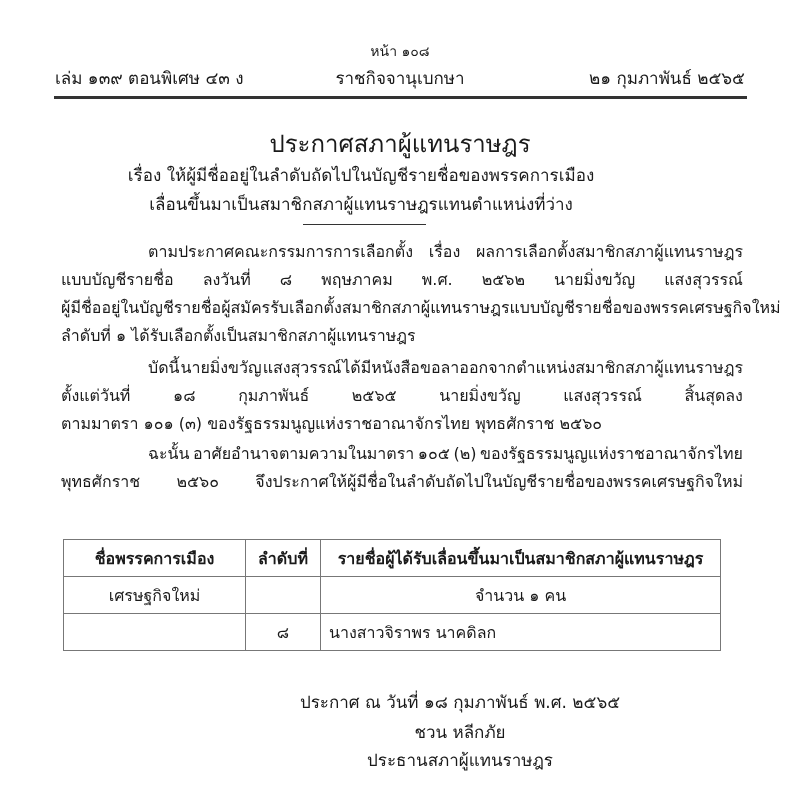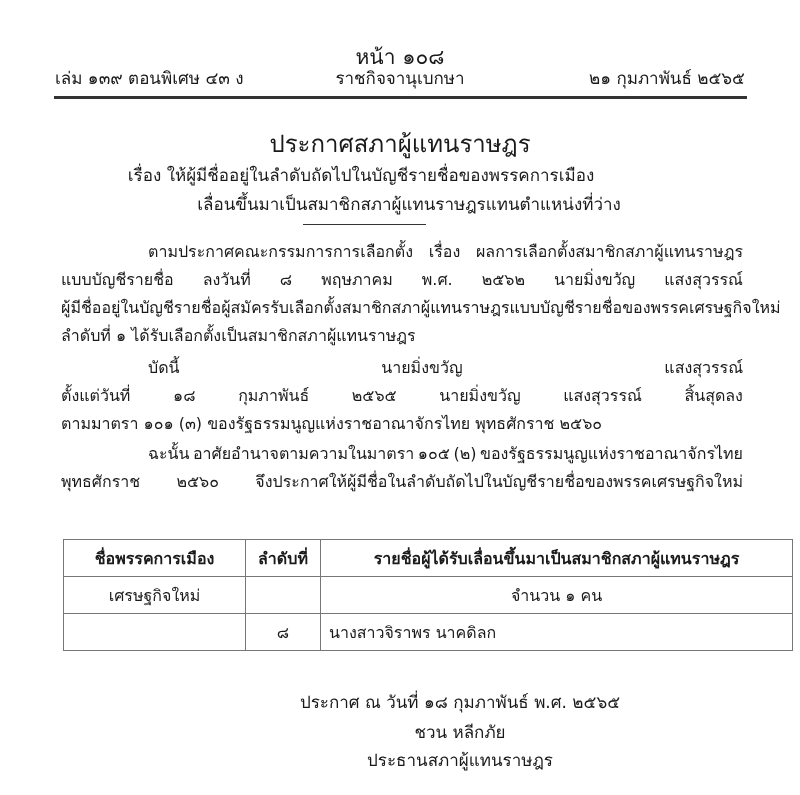--- a/index.html
+++ b/index.html
@@ -1,45 +1,45 @@
 <!DOCTYPE html>
 <html><head>
 <meta charset="utf-8">
 <style>
   html, body { margin:0; padding:0; background:#ffffff; }
   body { width:800px; height:795px; position:relative; overflow:hidden;
          font-family:"DejaVu Sans", sans-serif; color:#1a1a1a; }
   .abs { position:absolute; white-space:nowrap; }
-  .pg { font-size:21px; }
+  .pg { font-size:14px; }
   .hdr { font-size:17px; top:64px; }
   .rule { position:absolute; left:54px; width:693px; top:96px; height:3px; background:#333; }
   .title { font-size:24px; left:0; width:800px; text-align:center; top:124px; }
   .sub { font-size:17px; left:0; width:722px; text-align:center; }
   .shortrule { position:absolute; left:303px; width:123px; top:224px; height:1px; background:#333; }
   .para { position:absolute; left:61px; width:682px; font-size:16px; line-height:28px; }
   .line { display:flex; justify-content:space-between; white-space:nowrap; height:28px; }
   .line.last { justify-content:flex-start; }
   .line.indent { padding-left:87px; }
-  table.t { position:absolute; left:63px; top:539px; width:730px; border-collapse:collapse; font-size:16px; }
+  table.t { position:absolute; left:63px; top:539px; width:658px; border-collapse:collapse; font-size:16px; }
   table.t td, table.t th { border:1.5px solid #777; height:36px; padding:0 8px; }
   table.t th { font-weight:bold; text-align:center; }
   .sig { font-size:17px; left:0; width:800px; text-align:center; }
 </style>
 </head>
 <body>
 
 <div class="abs pg" style="left:0;width:800px;text-align:center;top:40px;">หน้า ๑๐๘</div>
 <div class="abs hdr" style="left:55px;">เล่ม ๑๓๙ ตอนพิเศษ ๔๓ ง</div>
 <div class="abs hdr" style="left:0;width:800px;text-align:center;">ราชกิจจานุเบกษา</div>
 <div class="abs hdr" style="right:55px;">๒๑ กุมภาพันธ์ ๒๕๖๕</div>
 <div class="rule"></div>
 
 <div class="abs title">ประกาศสภาผู้แทนราษฎร</div>
 <div class="abs sub" style="top:161px;">เรื่อง ให้ผู้มีชื่ออยู่ในลำดับถัดไปในบัญชีรายชื่อของพรรคการเมือง</div>
-<div class="abs sub" style="top:190px;padding-left:48px;">เลื่อนขึ้นมาเป็นสมาชิกสภาผู้แทนราษฎรแทนตำแหน่งที่ว่าง</div>
+<div class="abs sub" style="top:190px;">เลื่อนขึ้นมาเป็นสมาชิกสภาผู้แทนราษฎรแทนตำแหน่งที่ว่าง</div>
 <div class="shortrule"></div>
 
 <div class="para" style="top:238px;">
   <div class="line indent">
       <span>ตามประกาศคณะกรรมการการเลือกตั้ง</span>
       <span>เรื่อง</span>
       <span>ผลการเลือกตั้งสมาชิกสภาผู้แทนราษฎร</span>
     </div>
   <div class="line">
       <span>แบบบัญชีรายชื่อ</span>
@@ -55,20 +55,21 @@
       <span>ผู้มีชื่ออยู่ในบัญชีรายชื่อผู้สมัครรับเลือกตั้งสมาชิกสภาผู้แทนราษฎรแบบบัญชีรายชื่อของพรรคเศรษฐกิจใหม่</span>
     </div>
   <div class="line last">ลำดับที่ ๑ ได้รับเลือกตั้งเป็นสมาชิกสภาผู้แทนราษฎร</div>
 </div>
 
 <div class="para" style="top:354px;">
   <div class="line indent">
       <span>บัดนี้</span>
       <span>นายมิ่งขวัญ</span>
       <span>แสงสุวรรณ์</span>
+      <span>ได้มีหนังสือขอลาออกจากตำแหน่งสมาชิกสภาผู้แทนราษฎร</span>
     </div>
   <div class="line">
       <span>ตั้งแต่วันที่</span>
       <span>๑๘</span>
       <span>กุมภาพันธ์</span>
       <span>๒๕๖๕</span>
       <span>นายมิ่งขวัญ</span>
       <span>แสงสุวรรณ์</span>
       <span>สิ้นสุดลง</span>
     </div>

